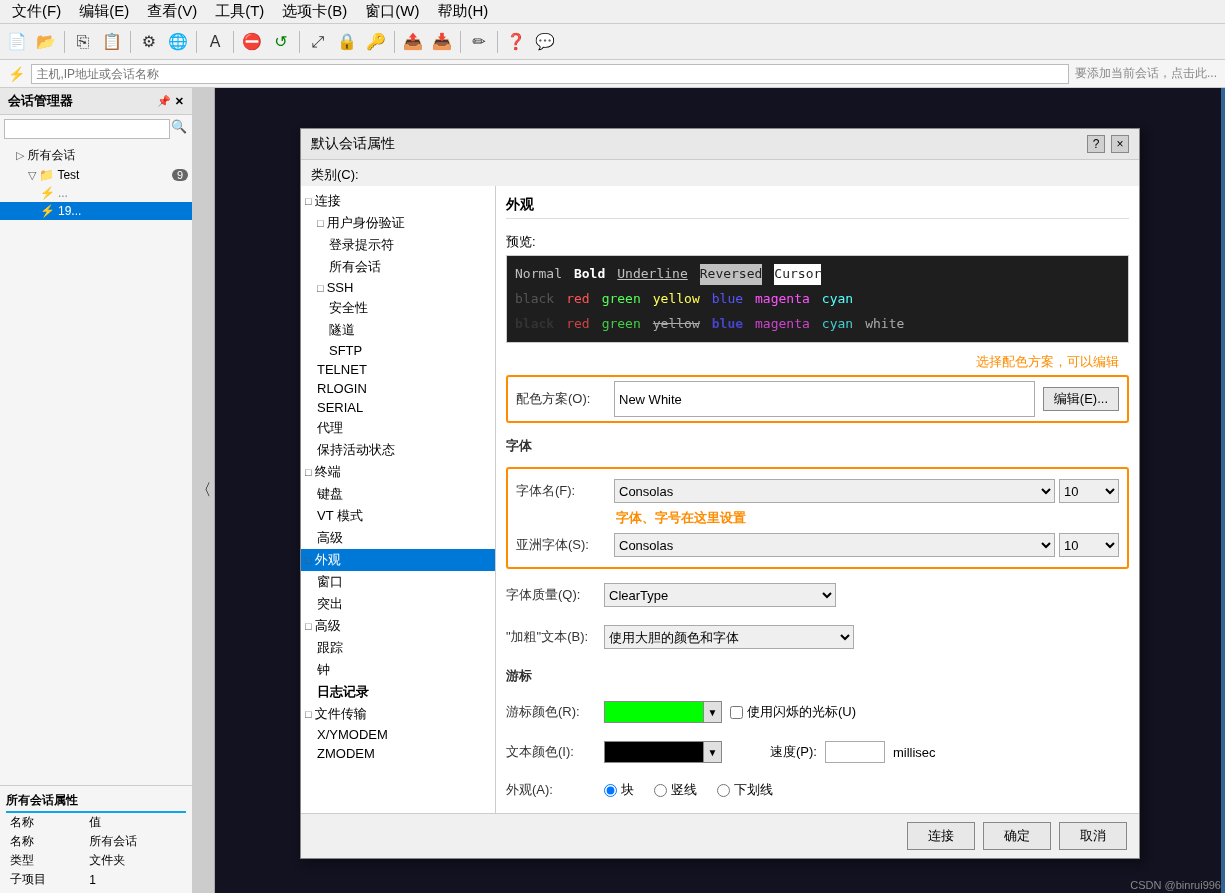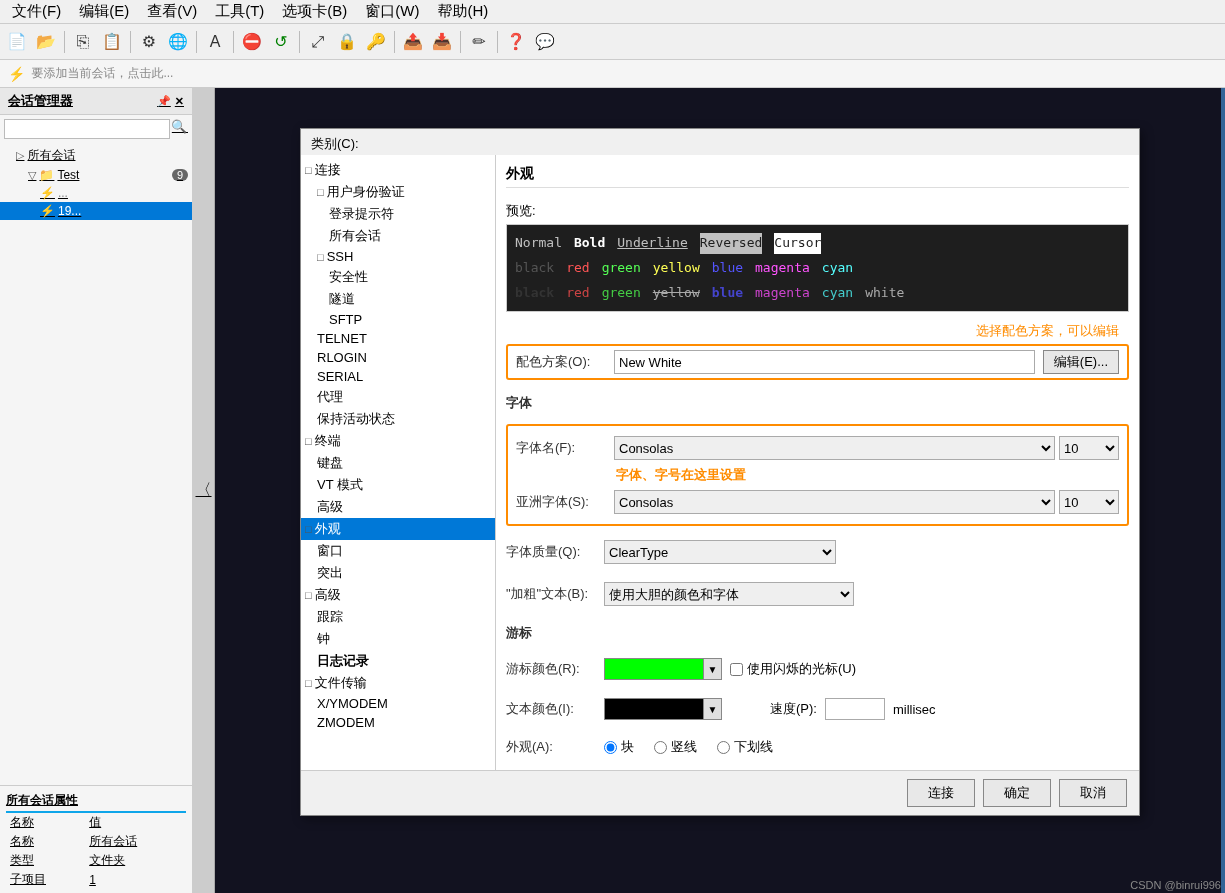--- a/index.html
+++ b/index.html
@@ -65,21 +65,20 @@
       border: 1px solid #bbb;
       padding: 0 4px;
       font-size: 12px;
       color: #888;
     }
 
     
     .main-layout {
       display: flex;
       height: calc(893px - 88px);
-      text-decoration: underline;
     }
 
     
     .sidebar {
       width: 193px;
       background: #f5f5f5;
       border-right: 1px solid #ccc;
       display: flex;
       flex-direction: column;
     }
@@ -328,21 +327,21 @@
     }
     .highlight-section-grid {
       border: 2px solid #ff8c00;
       border-radius: 3px;
       padding: 6px 8px;
       background: white;
     }
 
     .scheme-select {
       flex: 1;
-      height: 24px;
+      height: 36px;
       border: 1px solid #aaa;
       background: white;
       padding: 0 4px;
       font-size: 13px;
       appearance: none;
       cursor: pointer;
     }
     .edit-btn {
       height: 24px;
       padding: 0 10px;
@@ -471,20 +470,21 @@
   <div class="toolbar-btn">📥</div>
   <div class="toolbar-sep"></div>
   <div class="toolbar-btn">✏</div>
   <div class="toolbar-sep"></div>
   <div class="toolbar-btn">❓</div>
   <div class="toolbar-btn">💬</div>
 </div>
 
 <div class="addressbar">
   <span style="color:#e55;font-size:14px">⚡</span>
+  <input type="text" style="width: 200px;" placeholder="主机,IP地址或会话名称">
   <span style="color:#888;font-size:12px">要添加当前会话，点击此...</span>
 </div>
 
 <div class="main-layout">
 
   <div class="sidebar">
     <div class="sidebar-header">
       <span>会话管理器</span>
       <div style="display:flex;gap:4px">
         <span style="font-size:11px;cursor:pointer">📌</span>
@@ -543,20 +543,27 @@
   <div class="collapse-btn">
     <span>〈</span>
   </div>
 
   <div class="content-area">
     <div class="content-blue-line"></div>
 
     <div class="dialog-overlay">
       <div class="dialog">
 
+        <div class="dialog-titlebar">
+          <span class="dialog-title">默认会话属性</span>
+          <div class="dialog-controls">
+            <div class="dialog-ctrl-btn">?</div>
+            <div class="dialog-ctrl-btn">×</div>
+          </div>
+        </div>
 
         <div style="padding:6px 10px 2px 10px;font-size:13px;">类别(C):</div>
 
         <div class="dialog-body">
 
           <div class="dialog-tree">
             <div class="dtree-item">
               <span class="expand-icon dtree-expand">□</span>
               <span>连接</span>
             </div>

